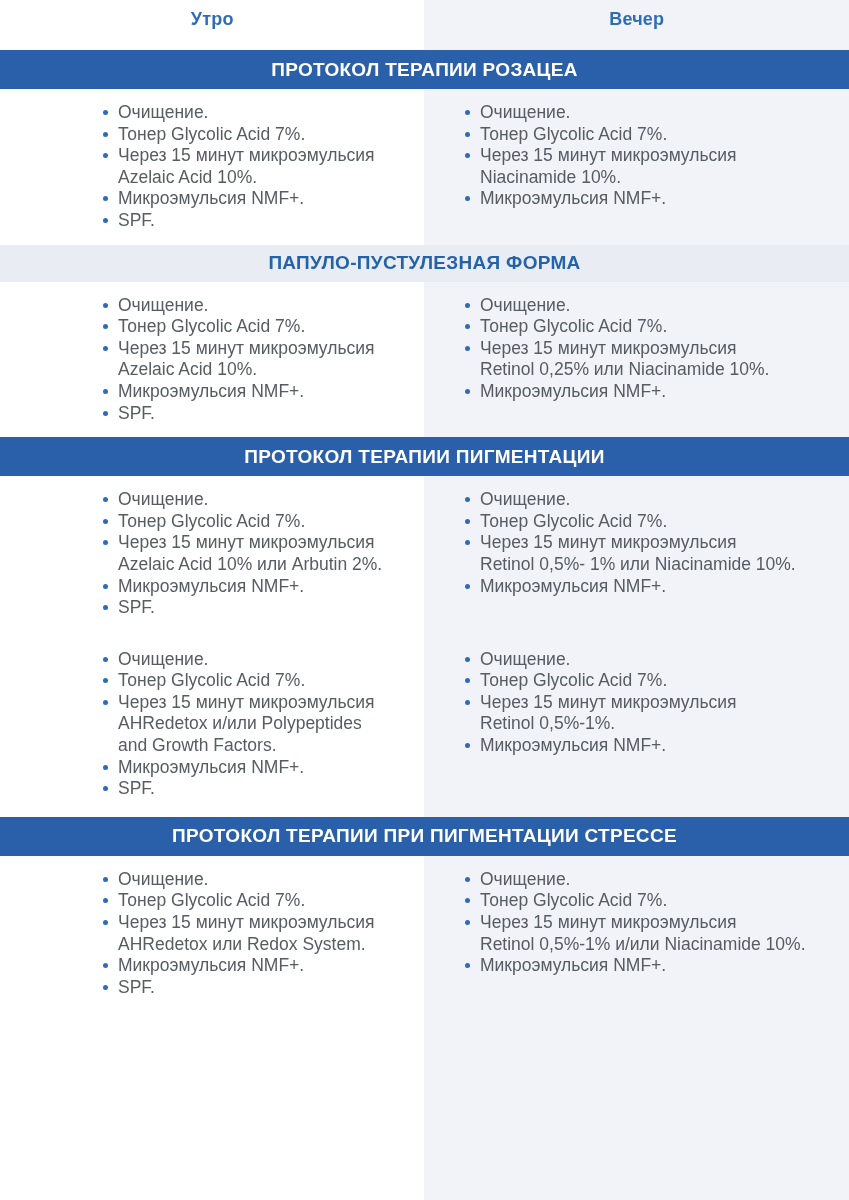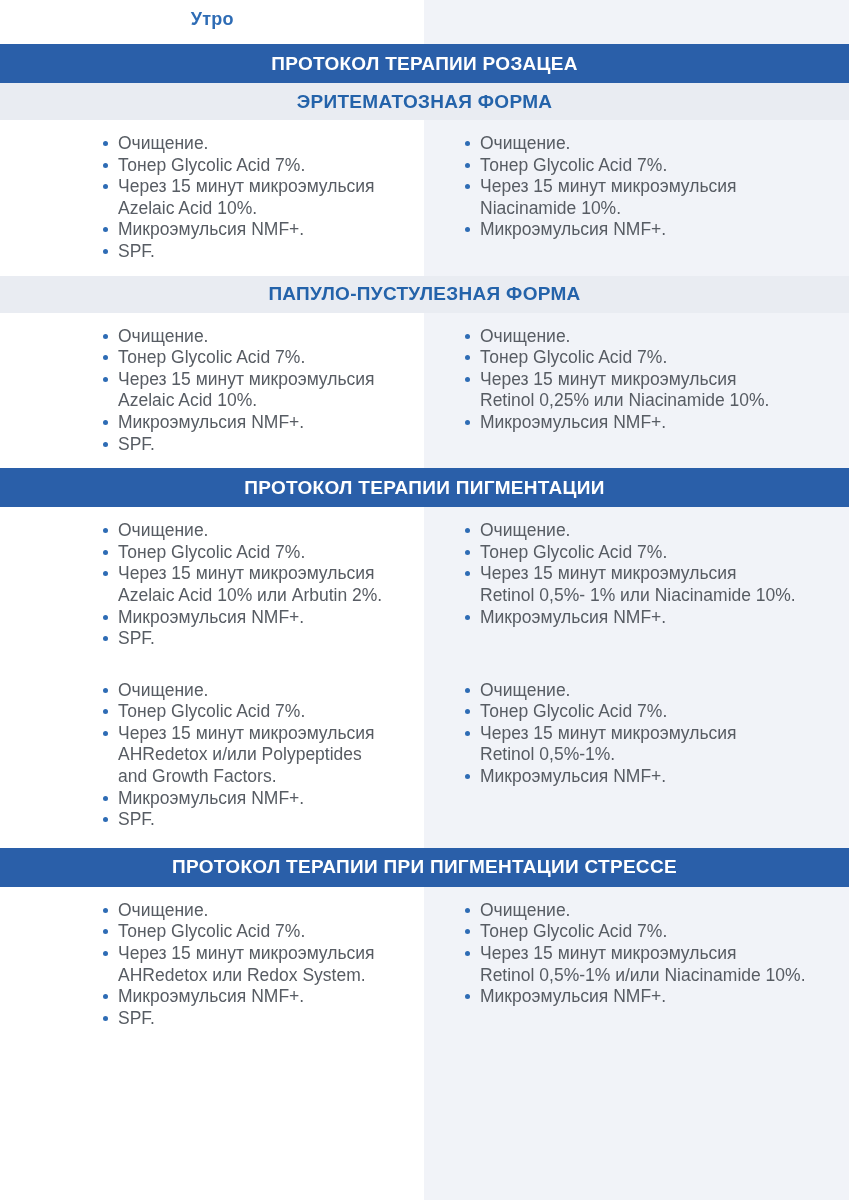--- a/index.html
+++ b/index.html
@@ -18,21 +18,21 @@
   .header-row{display:flex;height:38px;flex:none;}
   .header-cell{
     width:50%;display:flex;align-items:center;justify-content:center;
     color:#2e6cb5;font-weight:bold;font-size:18px;letter-spacing:.2px;
   }
   .banner{
     flex:none;display:flex;align-items:center;justify-content:center;
     font-weight:bold;letter-spacing:.3px;text-align:center;
   }
   .banner.dark{height:39px;background:#2a5fa9;color:#ffffff;font-size:19px;}
-  .banner.dark.first{margin-top:6px;}
+  .banner.dark.first{margin-top:12px;}
   .banner.light{height:37px;background:#e9ecf2;color:#2463aa;font-size:19px;}
   .content-row{display:flex;flex:none;padding:13px 0;margin-left:45px;}
   .content-row.roomy{padding:17px 0;}
   ul.routine{
     width:50%;box-sizing:border-box;
     margin:0;list-style:none;padding:0 12px 0 58px;
   }
   ul.routine.evening{padding-left:18px;}
   li.item{
     display:flex;align-items:flex-start;
@@ -45,25 +45,25 @@
   .txt{white-space:pre-line;}
   .filler{flex:1;}
 </style>
 </head>
 <body>
 
 <div class="page">
 
   <div class="header-row">
     <div class="header-cell">Утро</div>
+    <div class="header-cell">Вечер</div>
   </div>
 
   <div class="banner dark first">ПРОТОКОЛ ТЕРАПИИ РОЗАЦЕА</div>
 
-  <div class="banner light">ЭРИТЕМАТОЗНАЯ ФОРМА</div>
   <div class="content-row">
     <ul class="routine morning">
 
         <li class="item">
           <span class="dot"></span>
           <span class="txt">Очищение.</span>
         </li>
 
         <li class="item">
           <span class="dot"></span>

